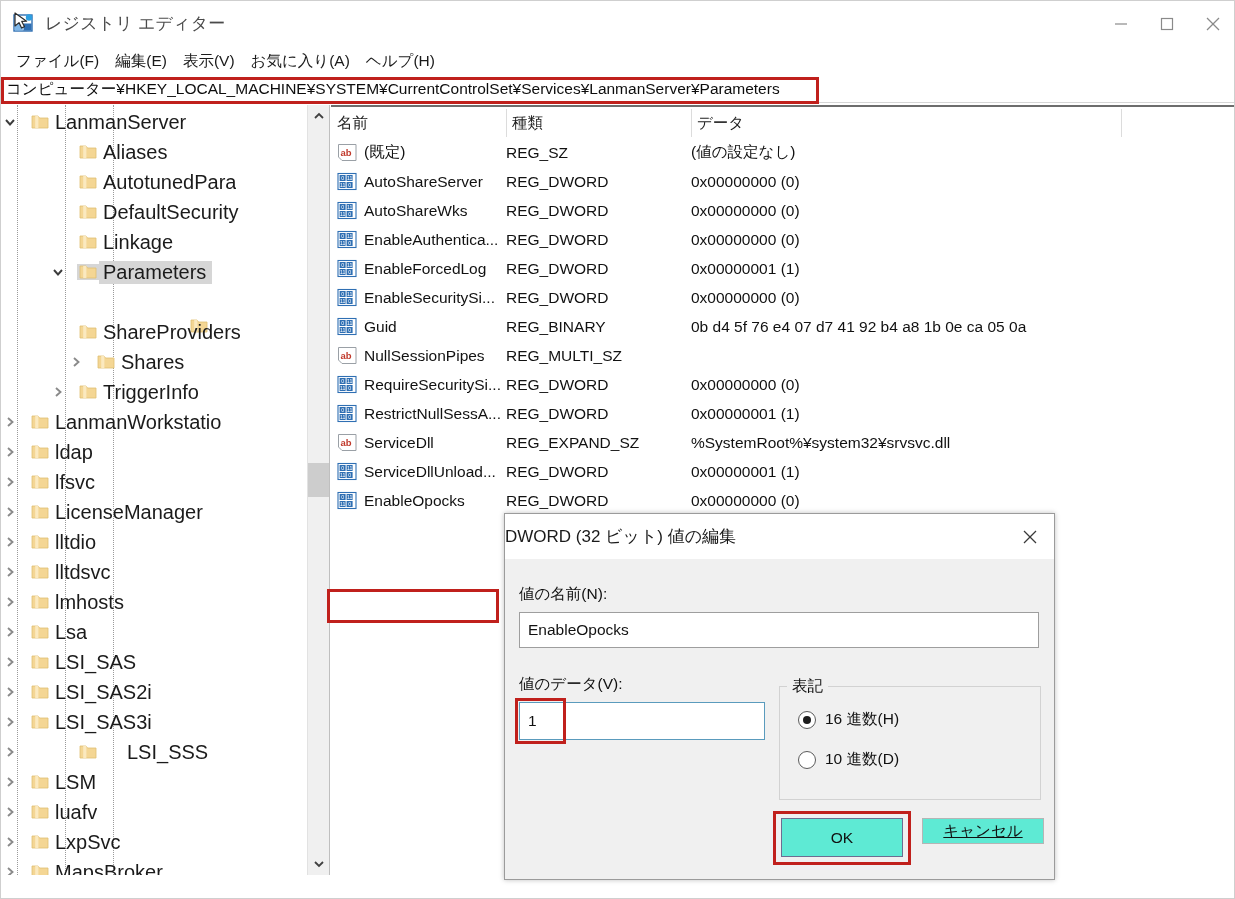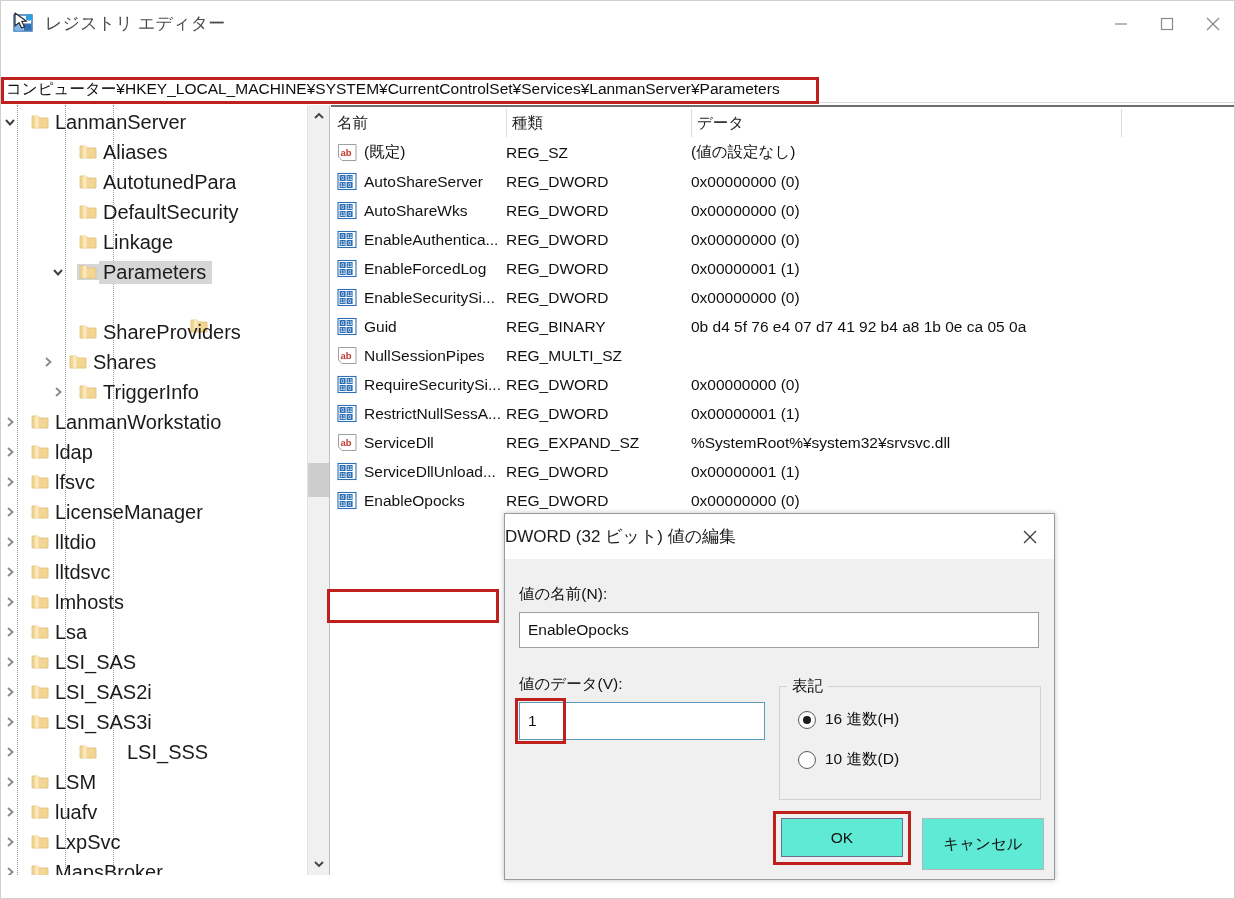--- a/index.html
+++ b/index.html
@@ -245,20 +245,27 @@
       </div>
       <div class="win-btn">
         <svg width="16" height="16" viewBox="0 0 16 16">
             <line x1="2" y1="2" x2="14" y2="14" stroke="#8a8a8a" stroke-width="1.3"></line>
             <line x1="14" y1="2" x2="2" y2="14" stroke="#8a8a8a" stroke-width="1.3"></line>
           </svg>
       </div>
     </div>
   </div>
 
+  <div class="menubar">
+    <div class="menu-item">ファイル(F)</div>
+    <div class="menu-item">編集(E)</div>
+    <div class="menu-item">表示(V)</div>
+    <div class="menu-item">お気に入り(A)</div>
+    <div class="menu-item">ヘルプ(H)</div>
+  </div>
 
   <div class="addrbar-wrap">
     <div class="addrbar">
       <div class="addr-text">コンピューター¥HKEY_LOCAL_MACHINE¥SYSTEM¥CurrentControlSet¥Services¥LanmanServer¥Parameters</div>
     </div>
     <div class="addr-redbox"></div>
   </div>
 
   <div class="content">
 
@@ -356,21 +363,21 @@
             <div class="twist"></div>
             <div style="width: 10px; flex: 0 0 10px;"></div>
             <div class="folder">
               <svg width="18" height="16" viewBox="0 0 18 16">
                 <path d="M1 2 h6 l1.6 2 H17 v10 H1 Z" fill="#f4d694" stroke="#e0bf72" stroke-width="0.8"></path>
                 <path d="M4.2 2 h3.2 v12 H4.2 Z" fill="#fbe9bf"></path>
               </svg>
             </div>
             <div class="tlabel">ShareProviders</div>
           </div>
-          <div class="trow" style="padding-left: 38px;">
+          <div class="trow" style="padding-left: 38px; margin-left: 28px;">
             <div class="twist">
               <svg width="12" height="12" viewBox="0 0 12 12">
                 <polyline points="4,2 8.5,6 4,10" fill="none" stroke="#8a8a8a" stroke-width="1.9"></polyline>
               </svg>
             </div>
             <div style="width: 10px; flex: 0 0 10px;"></div>
             <div class="folder">
               <svg width="18" height="16" viewBox="0 0 18 16">
                 <path d="M1 2 h6 l1.6 2 H17 v10 H1 Z" fill="#f4d694" stroke="#e0bf72" stroke-width="0.8"></path>
                 <path d="M4.2 2 h3.2 v12 H4.2 Z" fill="#fbe9bf"></path>
@@ -906,16 +913,16 @@
       <span>16 進数(H)</span>
     </div>
     <div class="radio-row" style="left:293px; top:235px;">
       <span class="radio"></span>
       <span>10 進数(D)</span>
     </div>
 
     <div class="dlg-btn focused" style="left:276px; top:304px; width:122px; height:39px;">OK</div>
     <div class="redbox" style="left:268px; top:297px; width:138px; height:54px;"></div>
 
-    <div class="dlg-btn" style="left:417px; top:304px; width:122px; height:52px;">キャンセル</div>
+    <div class="dlg-btn" style="left:417px; top:304px; width:122px; height:26px;text-decoration:underline;">キャンセル</div>
   </div>
 
 </div>
 
 </body></html>

